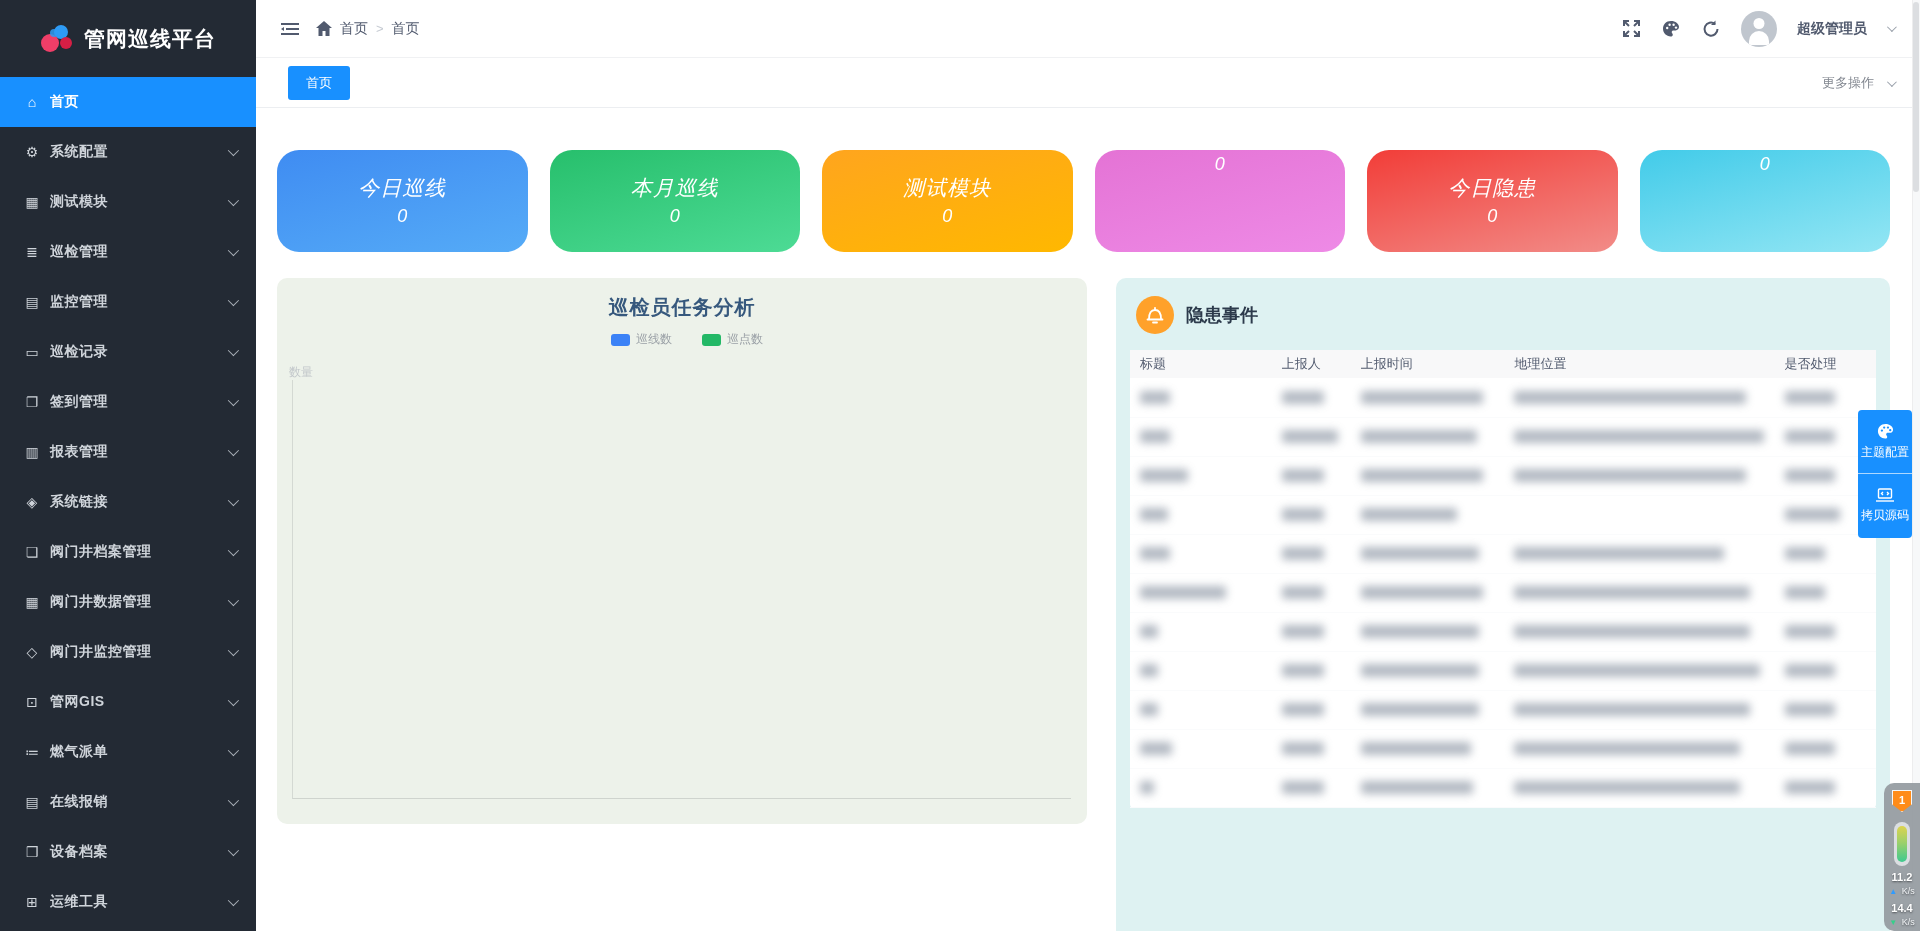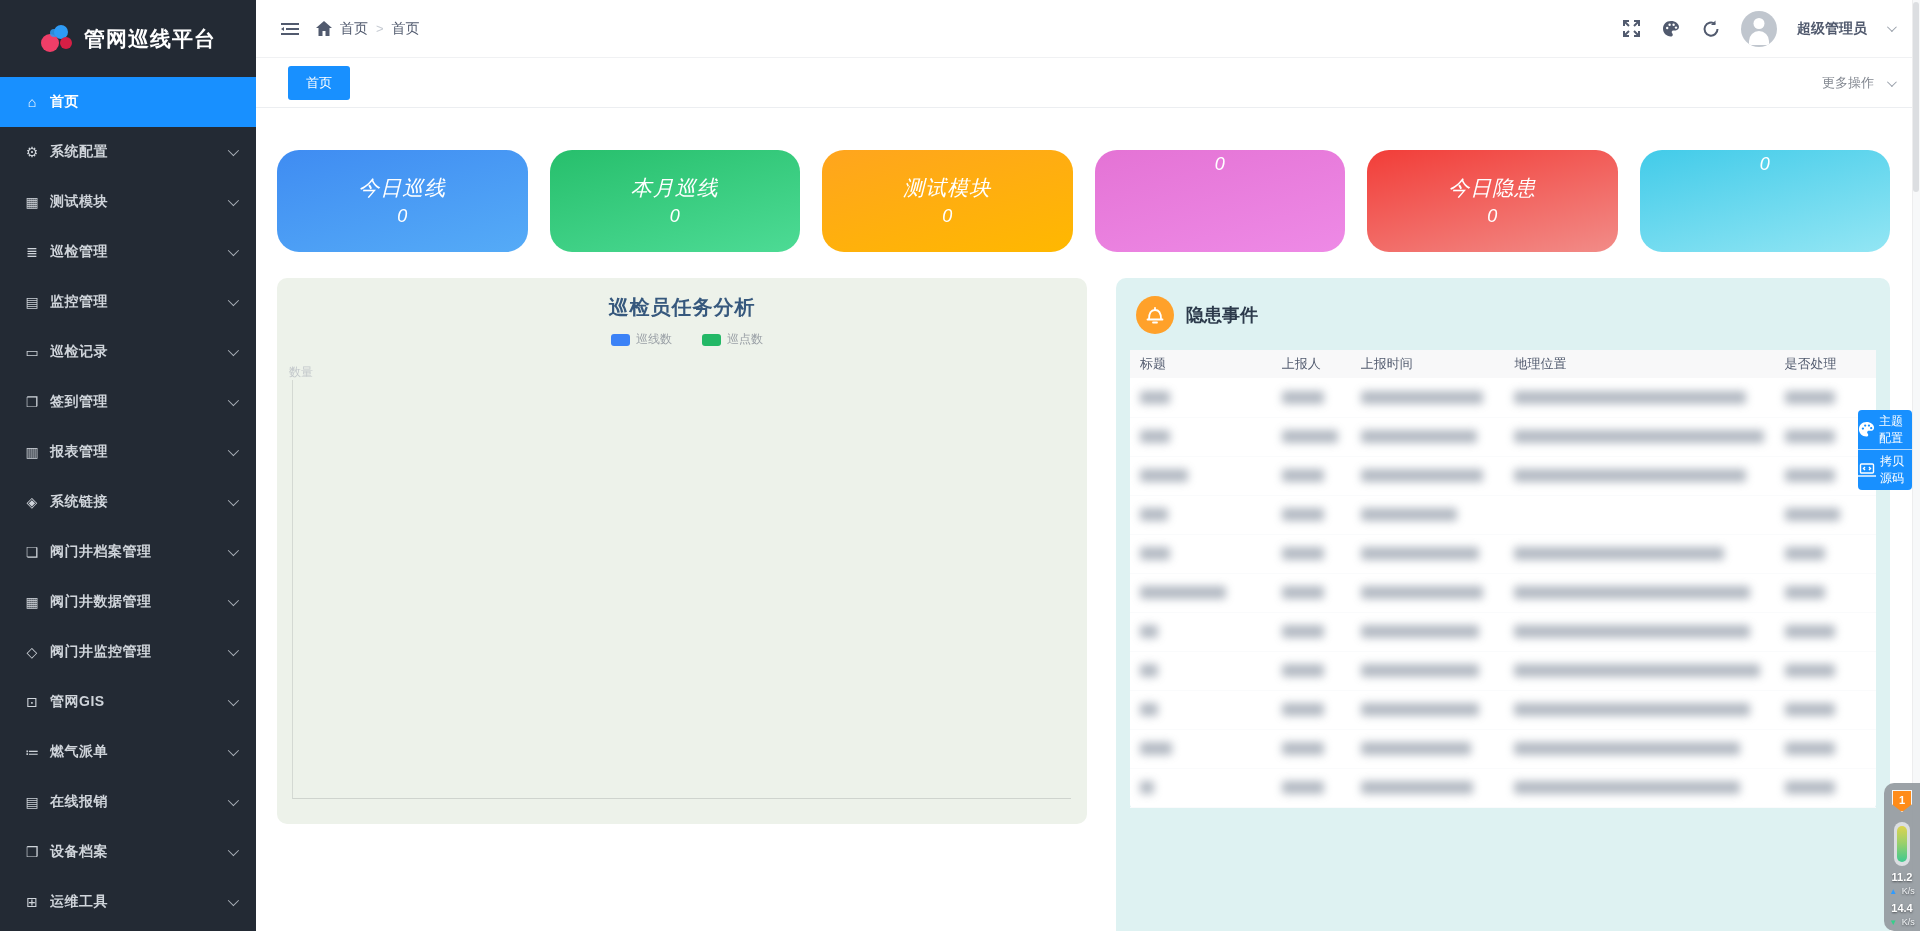--- a/index.html
+++ b/index.html
@@ -55,21 +55,21 @@
   .event-head { display:flex; align-items:center; gap:12px; margin:6px 0 16px 6px; }
   .alarm-badge { width:38px; height:38px; border-radius:50%; background:#ffa12a; display:flex; align-items:center; justify-content:center; }
   .event-title { font-size:18px; font-weight:bold; color:#2c3a4b; }
   .event-table { width:100%; background:#fff; border-radius:4px; border-collapse:collapse; table-layout:fixed; }
   .event-table th { background:#f8f8f9; height:28px; font-size:13px; font-weight:normal; color:#515a6e; text-align:left; padding-left:10px; white-space:nowrap; }
   .event-table td { height:39px; padding-left:10px; border-bottom:1px solid #fafbfc; }
   .blob { height:13px; border-radius:3px; background:#9aa3af; filter:blur(4px); opacity:.75; }
 
   
   .float-btns { position:absolute; right:8px; top:410px; width:54px; z-index:9; }
-  .float-btn { height:40px; background:#1890ff; color:#fff; font-size:12px; display:flex; flex-direction:row; align-items:center; justify-content:center; gap:4px; cursor:pointer; }
+  .float-btn { height:64px; background:#1890ff; color:#fff; font-size:12px; display:flex; flex-direction:column; align-items:center; justify-content:center; gap:4px; cursor:pointer; }
   .float-btn:first-child { border-radius:4px 4px 0 0; border-bottom:1px solid rgba(255,255,255,.65); }
   .float-btn:last-child { border-radius:0 0 4px 4px; }
 
   
   .scrollbar { position:absolute; right:0; top:0; bottom:0; width:8px; background:#f7f8f9; border-left:1px solid #ededee; z-index:8; }
   .scroll-thumb { position:absolute; top:2px; right:1px; width:6px; height:190px; background:#dcdee1; border-radius:3px; }
 
   
   .net-widget { position:absolute; right:0; bottom:0; width:36px; height:148px; background:rgba(148,154,160,.92); border-radius:10px 0 0 10px; z-index:10; display:flex; flex-direction:column; align-items:center; padding-top:7px; }
   .shield { width:20px; height:22px; background:#ff8c1a; border:1.5px solid #f5f7f8; clip-path:polygon(0 0,100% 0,100% 65%,50% 100%,0 65%); display:flex; align-items:center; justify-content:flex-start; flex-direction:column; }

